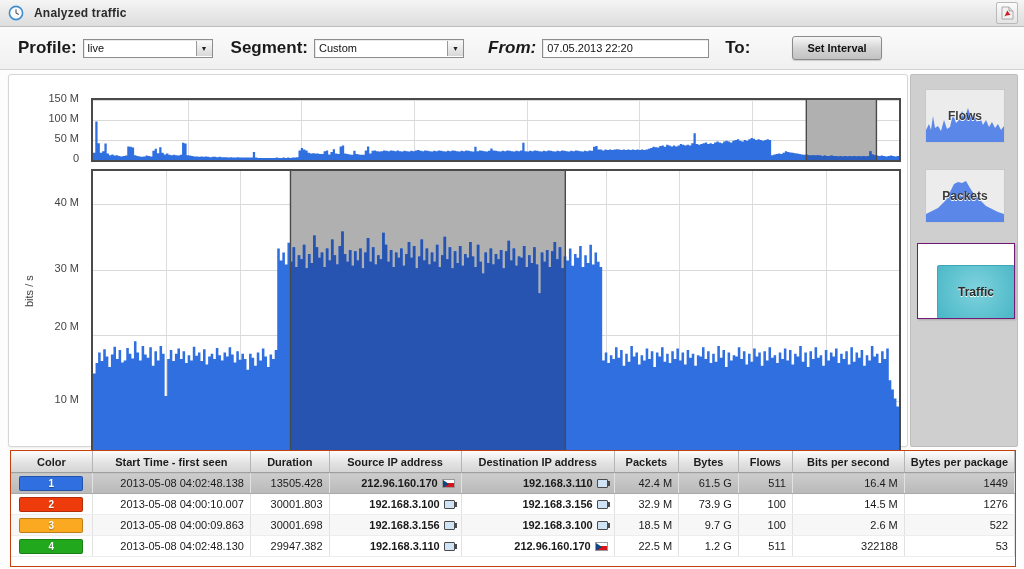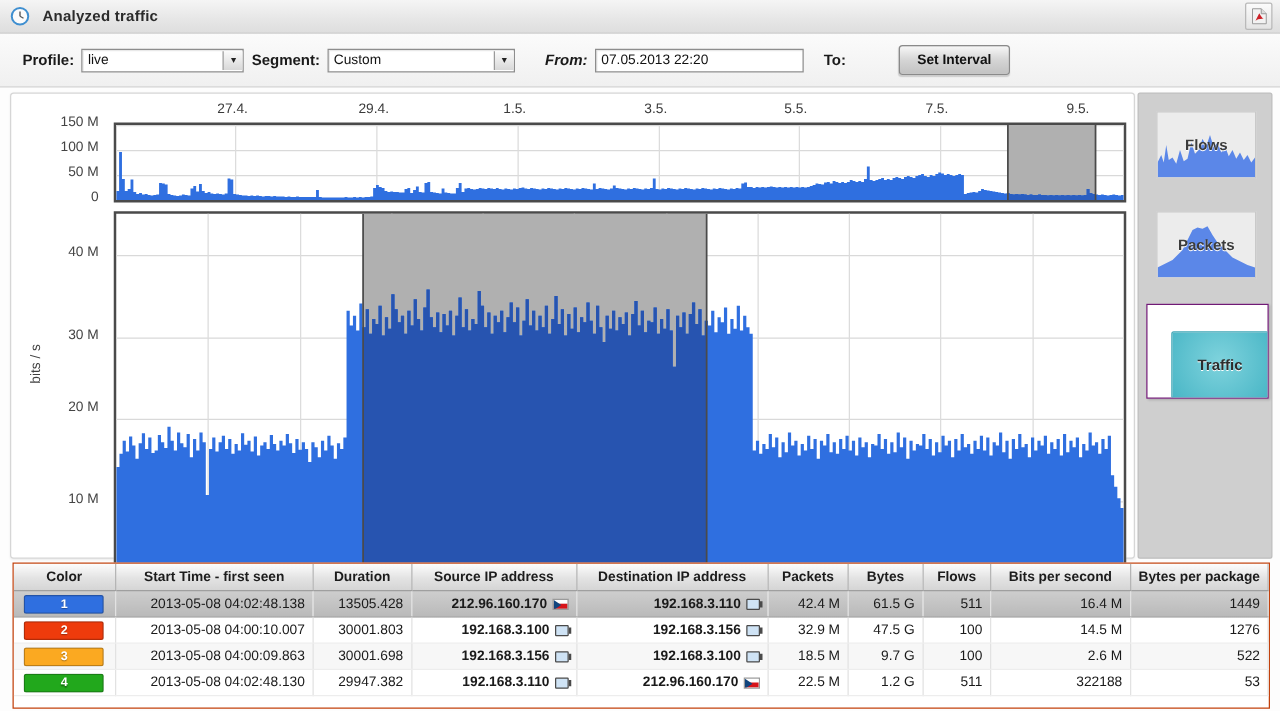--- a/index.html
+++ b/index.html
@@ -30,21 +30,21 @@
     display:flex;align-items:center;justify-content:center;
   }
 
   
   .toolbar{
     position:absolute;left:0;top:27px;width:1024px;height:42px;
     background:linear-gradient(#fbfbfb,#f0f0f0);
     border-bottom:1px solid #d2d2d2;
     display:flex;align-items:center;
   }
-  .tb-label{font-size:12px;font-weight:bold;color:#1a1a1a;margin-right:6px;}
+  .tb-label{font-size:17px;font-weight:bold;color:#1a1a1a;margin-right:6px;}
   .field{
     height:17px;border:1px solid #8d8d8d;background:#fff;
     display:flex;align-items:center;font-size:11px;color:#111;
     box-shadow:inset 1px 1px 0 #e9e9e9;
   }
   .field .val{padding:0 4px;white-space:nowrap;overflow:hidden;}
   .combo{position:relative;}
   .combo .arrow{
     margin-left:auto;width:15px;height:15px;
     background:linear-gradient(#fafafa,#d8d8d8);
@@ -174,61 +174,38 @@
     </span>
   </div>
 
   <div class="toolbar">
     <span class="tb-label" style="margin-left:18px;">Profile:</span>
     <span class="field combo" style="width:128px;">
       <span class="val">live</span>
       <span class="arrow">▼</span>
     </span>
 
-    <span class="tb-label" style="margin-left:6px;">Segment:</span>
+    <span class="tb-label" style="margin-left:18px;">Segment:</span>
     <span class="field combo" style="width:148px;">
       <span class="val">Custom</span>
       <span class="arrow">▼</span>
     </span>
 
     <span class="tb-label" style="margin-left:24px;font-style:italic;">From:</span>
     <span class="field" style="width:165px;">
       <span class="val">07.05.2013 22:20</span>
     </span>
 
     <span class="tb-label" style="margin-left:16px;text-align:center;">To:</span>
 
     <span class="btn-grey" style="margin-left:36px;">Set Interval</span>
   </div>
 
   <div class="graph-panel">
 
-    <div class="ov-xlabs" id="ov-xlabs">
-        <div class="xlab" style="left: 95.108px;">
-          <div>27.4.</div>
-        </div>
-        <div class="xlab" style="left: 207.948px;">
-          <div>29.4.</div>
-        </div>
-        <div class="xlab" style="left: 320.788px;">
-          <div>1.5.</div>
-        </div>
-        <div class="xlab" style="left: 433.628px;">
-          <div>3.5.</div>
-        </div>
-        <div class="xlab" style="left: 545.662px;">
-          <div>5.5.</div>
-        </div>
-        <div class="xlab" style="left: 658.502px;">
-          <div>7.5.</div>
-        </div>
-        <div class="xlab" style="left: 771.342px;">
-          <div>9.5.</div>
-        </div>
-      </div>
     <div class="ov-ylabs" id="ov-ylabs">
         <div class="ylab" style="top: 0px; right: 8px;">150 M</div>
         <div class="ylab" style="top: 20px; right: 8px;">100 M</div>
         <div class="ylab" style="top: 40px; right: 8px;">50 M</div>
         <div class="ylab" style="top: 60px; right: 8px;">0</div>
       </div>
     <div class="ov-wrap">
       <div class="ov-box" id="ov-box">
           <div class="gridline" style="top: 0px;"></div>
           <div class="gridline" style="top: 20px;"></div>
@@ -404,21 +381,21 @@
                 <span class="mon"></span>
               </div>
             </td>
             <td class="b">
               <div class="ip-cell">
                 <span>192.168.3.156</span>
                 <span class="mon"></span>
               </div>
             </td>
             <td class="r">32.9 M</td>
-            <td class="r">47.5 G</td>
+            <td class="r">73.9 G</td>
             <td class="r">100</td>
             <td class="r">14.5 M</td>
             <td class="r">1276</td>
           </tr>
           <tr class="alt">
             <td class="c"><span class="swatch" style="background: linear-gradient(rgb(251, 169, 33), rgb(251, 169, 33));">3</span></td>
             <td class="r">2013-05-08 04:00:09.863</td>
             <td class="r">30001.698</td>
             <td class="b">
               <div class="ip-cell">

